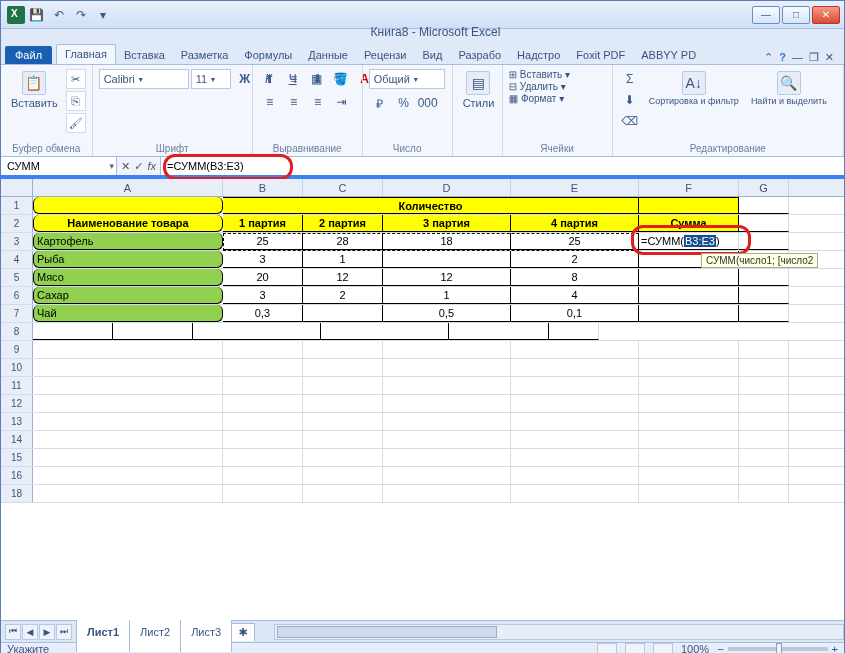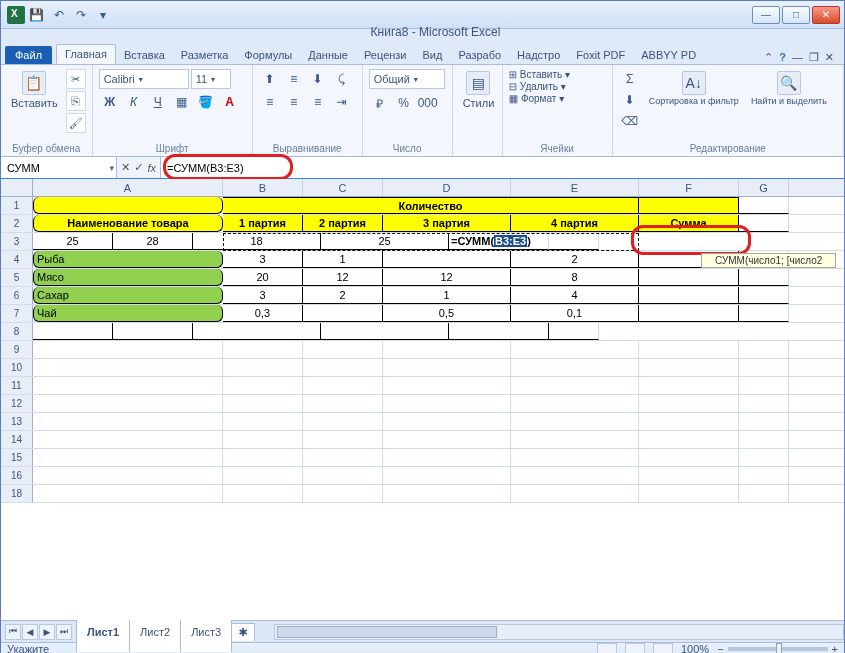--- a/index.html
+++ b/index.html
@@ -29,21 +29,21 @@
 .group-label { text-align:center; font-size:10px; color:#6a7fa0; margin-top:2px; white-space:nowrap;}
 .group-body { display:flex; gap:4px; align-items:flex-start; flex:1;}
 .bigbtn { display:flex; flex-direction:column; align-items:center; gap:2px; padding:2px 4px; cursor:pointer; }
 .bigbtn .ic { width:24px; height:24px; background:#e6edf8; border:1px solid #b8c8e0; border-radius:2px; display:flex; align-items:center; justify-content:center; font-size:14px;}
 .smallcol { display:flex; flex-direction:column; gap:2px; }
 .smallbtn { width:20px; height:20px; border:1px solid #cdd9ee; background:#fff; display:flex; align-items:center; justify-content:center; font-size:11px; cursor:pointer;}
 .combo { height:20px; border:1px solid #b8c8e0; background:#fff; font-size:11px; padding:0 4px; display:flex; align-items:center; gap:4px; cursor:pointer;}
 .btnrow { display:flex; gap:2px; }
 .minibtn { width:22px; height:20px; border:1px solid transparent; display:flex; align-items:center; justify-content:center; cursor:pointer; font-size:12px; color:#3b5a8a;}
 
-.formula-row { height:22px; border-bottom:1px solid #3b82f6; display:flex; align-items:stretch; font-size:11px; }
+.formula-row { height:22px; border-bottom:4px solid #3b82f6; display:flex; align-items:stretch; font-size:11px; }
 .namebox { width:116px; border-right:1px solid #a7bde0; display:flex; align-items:center; padding:0 6px; background:#fff; position:relative;}
 .namebox .dd { position:absolute; right:2px; color:#666; font-size:9px;}
 .fx-btns { display:flex; align-items:center; border-right:1px solid #a7bde0; padding:0 4px; gap:4px; background:#eef3fb;}
 .fx-btns span { cursor:pointer; color:#555; font-size:11px;}
 .formula-input-wrap { flex:1; position:relative; display:flex; align-items:center; background:#fff; padding-left:6px;}
 .formula-highlight { position:absolute; left:2px; top:-3px; height:26px; width:130px; border:3px solid #e02020; border-radius:12px; pointer-events:none;}
 
 .sheet-area { position:relative; height: calc(653px - 28px - 24px - 92px - 22px - 22px - 22px - 2px); overflow:hidden; background:#fff;}
 .colhdrs { position:absolute; top:0; left:0; right:0; height:18px; display:flex; background:#e8eef7; border-bottom:1px solid #9cb0cd; font-size:11px;}
 .corner { width:32px; border-right:1px solid #9cb0cd; background:#e8eef7;}
@@ -56,23 +56,23 @@
 
 .hdr-yellow { background:#ffff00; font-weight:bold; justify-content:center; border-right:1px solid #000; border-bottom:1px solid #000 !important;}
 .hdr-yellow-top { background:#ffff00; font-weight:bold; justify-content:center; border-right:1px solid #000;}
 .name-green { background:#92d050; border-right:1px solid #000;}
 .data-cell { justify-content:center; border-right:1px solid #000;}
 .tbl-row .cell { border-bottom:1px solid #000;}
 .tbl-border-left { border-left:1px solid #000;border-radius:6px;}
 
 .marching { border:1.5px dashed #000; position:absolute; pointer-events:none;}
 .f3-highlight { position:absolute; border:3px solid #e02020; border-radius:12px; pointer-events:none;}
-.f3-cell { background:#fff; font-size:11px; display:flex; align-items:center; padding:0 2px;font-weight:bold;}
+.f3-cell { background:#fff; font-size:11px; display:flex; align-items:center; padding:0 2px;}
 .f3-cell .sel { background:#1a4d8f; color:#fff; padding:0 1px;}
-.tooltip { position:absolute; background:#ffffe1; border:1px solid #aca899; font-size:10px; padding:1px 13px; color:#333;}
+.tooltip { position:absolute; background:#ffffe1; border:1px solid #aca899; font-size:10px; padding:1px 4px; color:#333;}
 
 .sheet-tabs { height:22px; background:#dce6f4; border-top:1px solid #a7bde0; display:flex; align-items:center; font-size:11px;}
 .sheet-tabs .nav { display:flex; gap:1px; padding:0 4px;}
 .sheet-tabs .nav span { width:16px; height:16px; display:flex; align-items:center; justify-content:center; color:#3b5480; cursor:pointer; border:1px solid #b8c8e0; background:#eef3fb; font-size:9px;}
 .sheet-tabs .stab { padding:14px 10px; background:#fff; border:1px solid #a7bde0; border-bottom:none; margin-right:-1px; cursor:pointer; color:#3b5480;}
 .sheet-tabs .stab.active { font-weight:bold; background:#fff;}
 .sheet-tabs .hscroll { flex:1; margin-left:20px; height:16px; background:#e8eef7; border:1px solid #b8c8e0; position:relative;}
 .sheet-tabs .hscroll .thumb{ position:absolute; left:2px; top:1px; width:220px; height:12px; background:#cfdaec; border:1px solid #9cb0cd;}
 
 .statusbar { height:36px; background:linear-gradient(#e8f0fb,#d4e2f5); border-top:1px solid #a7bde0; display:flex; align-items:flex-start; font-size:11px; color:#3b5480; padding:0 6px; gap:8px;}
@@ -135,21 +135,21 @@
           </div>
         <div class="smallcol">
           <div class="smallbtn">✂</div>
           <div class="smallbtn">⎘</div>
           <div class="smallbtn">🖌</div>
         </div>
       </div>
       <div class="group-label">Буфер обмена</div>
     </div>
     <div class="group" style="width:160px">
-      <div class="group-body" style="flex-direction:column;gap:3px">
+      <div class="group-body" style="gap:3px">
         <div style="display:flex;gap:2px">
           <div class="combo" style="width:90px">
               <span>Calibri</span>
               <span style="font-size:8px">▾</span>
             </div>
           <div class="combo" style="width:40px">
               <span>11</span>
               <span style="font-size:8px">▾</span>
             </div>
         </div>
@@ -283,20 +283,21 @@
         <div class="cell cB hdr-yellow">1 партия</div>
         <div class="cell cC hdr-yellow">2 партия</div>
         <div class="cell cD hdr-yellow">3 партия</div>
         <div class="cell cE hdr-yellow">4 партия</div>
         <div class="cell cF hdr-yellow">Сумма</div>
         <div class="cell cG"></div>
       </div>
 
       <div class="row tbl-row">
         <div class="rh">3</div>
+        <div class="cell cA name-green tbl-border-left">Картофель</div>
         <div class="cell cB data-cell">25</div>
         <div class="cell cC data-cell">28</div>
         <div class="cell cD data-cell">18</div>
         <div class="cell cE data-cell">25</div>
         <div class="cell cF f3-cell">
             <span>=СУММ(</span>
             <span class="sel">B3:E3</span>
             <span>)</span>
           </div>
         <div class="cell cG"></div>

